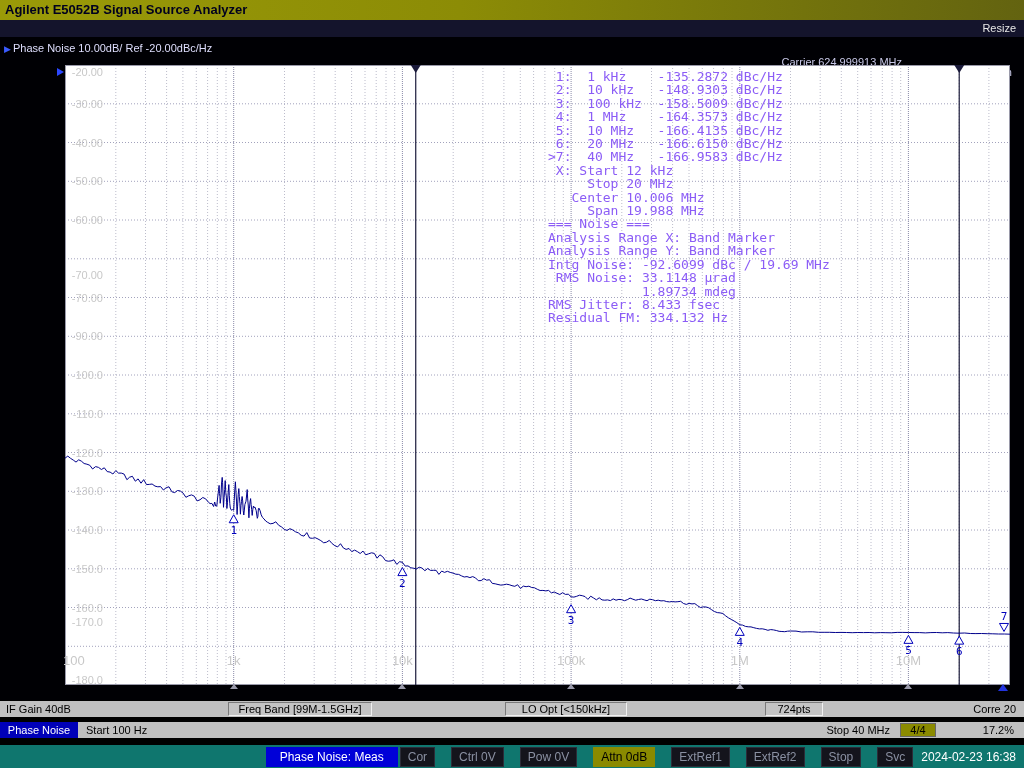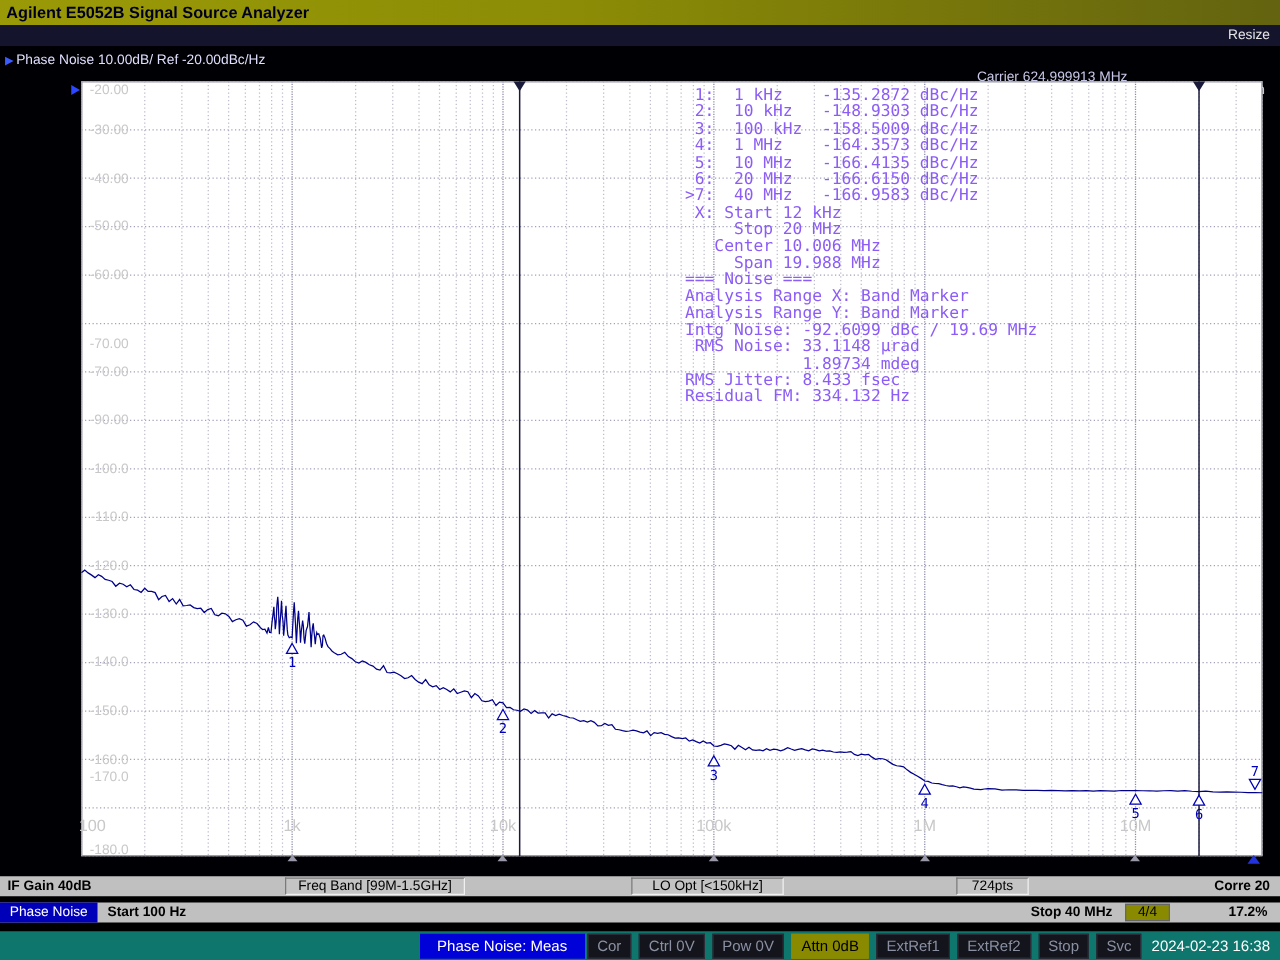--- a/index.html
+++ b/index.html
@@ -38,21 +38,21 @@
   #scroll-tri{position:absolute;left:998px;top:647px;width:0;height:0;
     border-left:5px solid transparent;border-right:5px solid transparent;border-bottom:7px solid #2233dd;}
 
   .mklbl{font-family:"DejaVu Sans Mono",monospace;font-size:11px;fill:#0000bb;text-anchor:middle;}
 
   
   .graybar{position:absolute;left:0;width:1024px;height:16px;background:#c0c0c0;
     font-size:11px;color:#000;}
   #bar1{top:701px;}
   #bar2{top:722px;}
-  .plain{position:absolute;top:2px;white-space:nowrap;font-weight:bold;}
+  .plain{position:absolute;top:2px;white-space:nowrap;}
   .sbox{position:absolute;top:1px;height:12px;line-height:12px;text-align:center;
     border:1px solid;border-color:#7a7a7a #f0f0f0 #f0f0f0 #7a7a7a;background:#c4c4c4;
     padding:0 5px;white-space:nowrap;}
   #if-gain{left:6px;}
   #freq-band{left:228px;width:132px;}
   #lo-opt{left:505px;width:110px;}
   #pts{left:765px;width:46px;}
   #corre{right:8px;left:auto;}
   #bar2-mode{position:absolute;left:0;top:0;width:78px;height:16px;background:#0000b8;
     color:#fff;text-align:center;line-height:16px;}
@@ -60,21 +60,21 @@
   #bar2-stop{left:auto;right:134px;}
   #bar2-avg{position:absolute;right:88px;top:1px;width:34px;height:12px;line-height:12px;
     background:#8a8a00;border:1px solid #666;text-align:center;}
   #bar2-pct{left:auto;right:10px;}
 
   
   #taskbar{position:absolute;left:0;top:745px;width:1024px;height:23px;background:#0f766e;
     display:flex;align-items:center;gap:2px;padding-right:4px;box-sizing:border-box;}
   #tb-spacer{flex:1;}
   #tb-meas{background:#0000d8;color:#fff;font-size:12px;padding:3px 14px;white-space:nowrap;}
-  #tb-items{display:flex;gap:6px;justify-content:center;}
+  #tb-items{display:flex;gap:16px;justify-content:center;}
   .tb-item{color:#8a90a2;font-size:12px;padding:2px 7px;background:#14141c;
     border:1px solid #2c2c38;white-space:nowrap;}
   .tb-item.olive{background:#8a8a00;color:#000;border-color:#8a8a00;}
   #tb-date{color:#fff;font-size:12px;padding:0 4px 0 6px;white-space:nowrap;}
 </style>
 </head>
 <body>
 
 <div id="titlebar">
   <span>Agilent E5052B Signal Source Analyzer</span>

